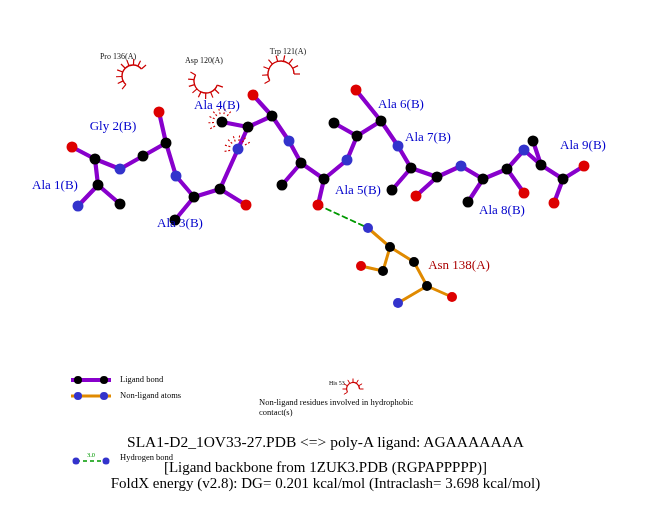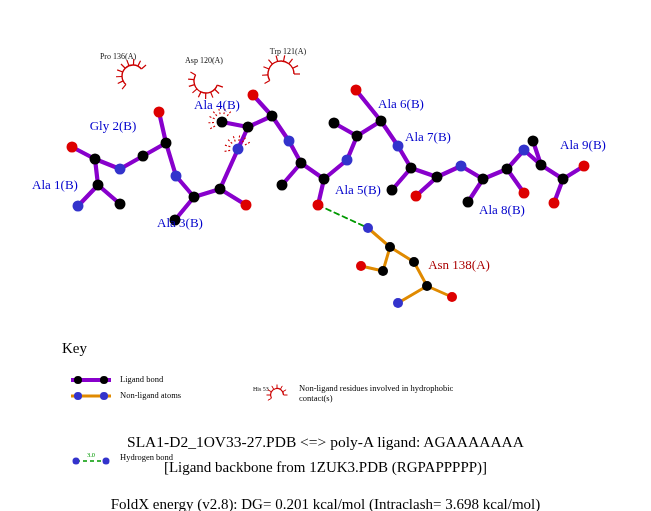--- a/index.html
+++ b/index.html
@@ -6,29 +6,29 @@
   .page{position:relative;width:651px;height:511px;background:#ffffff;overflow:hidden;
         font-family:"Liberation Serif",serif;color:#000;}
   #diagram{position:absolute;left:0;top:0;}
   svg text{font-family:"Liberation Serif",serif;}
   .key{position:absolute;left:62px;top:340px;width:540px;height:90px;}
   .key-title{font-size:15px;color:#000;}
   .krow{position:absolute;display:flex;align-items:center;}
   .k1{left:6px;top:34px;}
   .k2{left:6px;top:50px;}
   .k3{left:6px;top:64px;margin-top:46px;}
-  .k4{left:191px;top:44px;}
+  .k4{left:191px;top:38px;flex-direction:column;}
   .k5{left:191px;top:62px;}
   .key-label{font-size:8.5px;line-height:1.15;margin-left:6px;color:#000;}
   .k4 .key-label{width:185px;}
   .caption{position:absolute;left:0;top:434px;width:651px;text-align:center;color:#000;}
   .caption div{line-height:16px;}
   .cap1{font-size:15.5px;}
   .cap2{font-size:15px;margin-top:9px;}
-  .cap3{font-size:15px;margin-top:21px;}
+  .cap3{font-size:15px;}
 </style>
 </head>
 <body>
 
 <div class="page">
 
   <svg id="diagram" width="651" height="511" viewBox="0 0 651 511">
       <line x1="78" y1="206" x2="98" y2="185" stroke="#8800cc" stroke-width="4.2" stroke-linecap="round"></line>
       <line x1="98" y1="185" x2="120" y2="204" stroke="#8800cc" stroke-width="4.2" stroke-linecap="round"></line>
       <line x1="98" y1="185" x2="95" y2="159" stroke="#8800cc" stroke-width="4.2" stroke-linecap="round"></line>
@@ -187,21 +187,20 @@
       <text x="428" y="141" fill="#0000cc" font-size="13" text-anchor="middle" font-family="&quot;Liberation Serif&quot;, serif">Ala 7(B)</text>
       <text x="502" y="214" fill="#0000cc" font-size="13" text-anchor="middle" font-family="&quot;Liberation Serif&quot;, serif">Ala 8(B)</text>
       <text x="583" y="149" fill="#0000cc" font-size="13" text-anchor="middle" font-family="&quot;Liberation Serif&quot;, serif">Ala 9(B)</text>
       <text x="459" y="269" fill="#aa0000" font-size="13" text-anchor="middle" font-family="&quot;Liberation Serif&quot;, serif">Asn 138(A)</text>
       <text x="118" y="59" fill="#111111" font-size="8" text-anchor="middle" font-family="&quot;Liberation Serif&quot;, serif">Pro 136(A)</text>
       <text x="204" y="63" fill="#111111" font-size="8" text-anchor="middle" font-family="&quot;Liberation Serif&quot;, serif">Asp 120(A)</text>
       <text x="288" y="54" fill="#111111" font-size="8" text-anchor="middle" font-family="&quot;Liberation Serif&quot;, serif">Trp 121(A)</text>
     </svg>
 
   <div class="key">
-    <div class="key-title">Key</div>
 
     <div class="krow k1">
       <svg width="46" height="12">
         <line x1="3" y1="6" x2="43" y2="6" stroke="#8800cc" stroke-width="4"></line>
         <circle cx="10" cy="6" r="4" fill="#000"></circle>
         <circle cx="36" cy="6" r="4" fill="#000"></circle>
       </svg>
       <span class="key-label">Ligand bond</span>
     </div>
 

